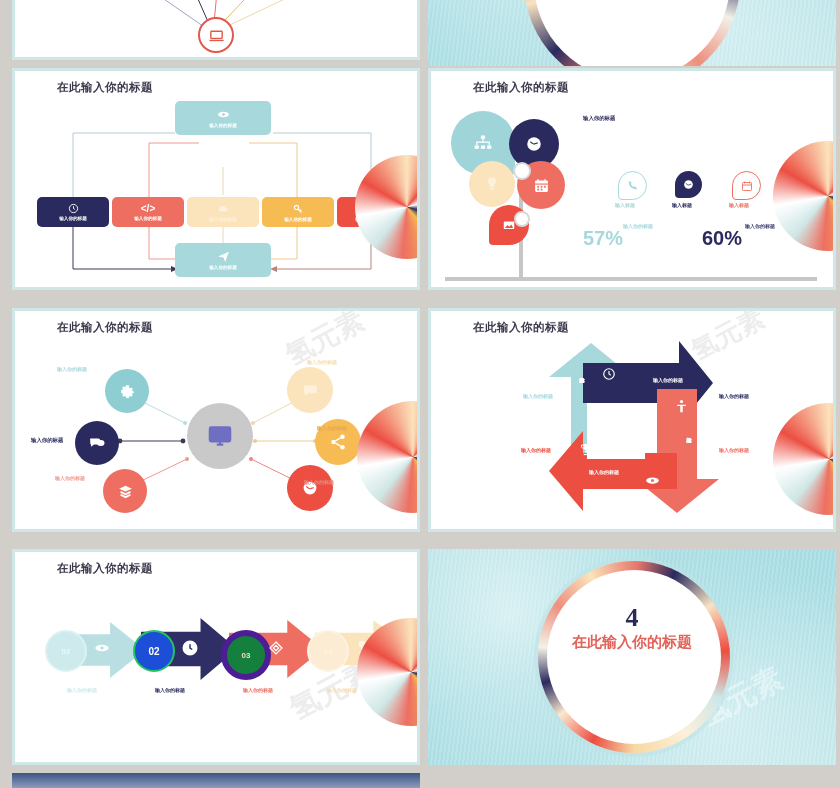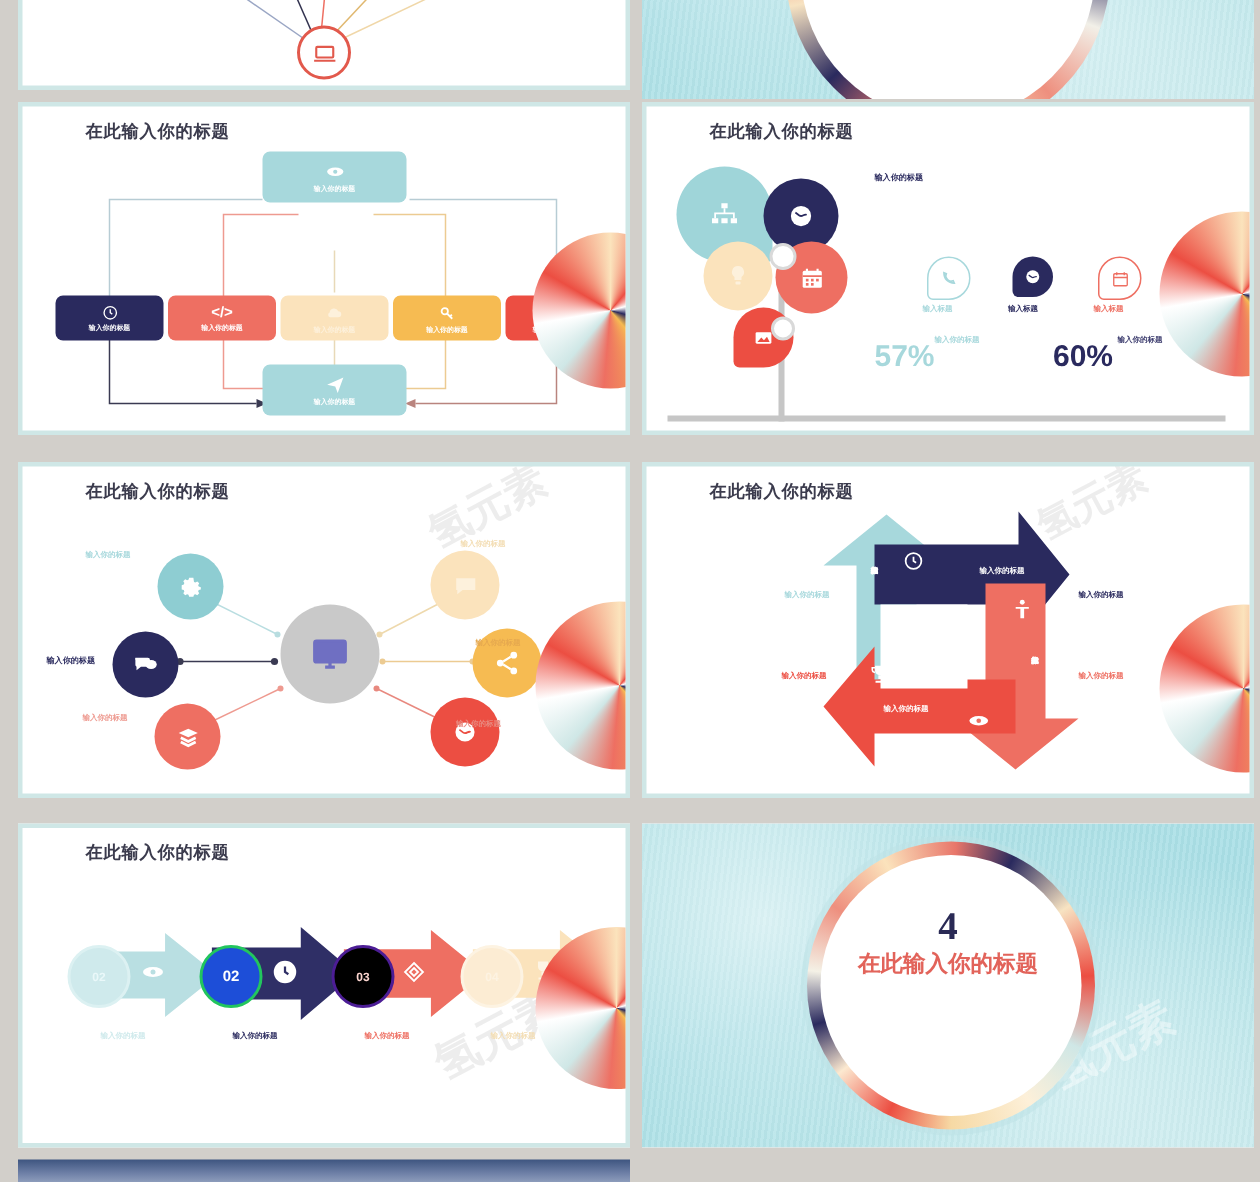--- a/index.html
+++ b/index.html
@@ -444,21 +444,21 @@
       <div class="arrow-r" style="left:126px;top:66px;width:96px;height:62px;background:#2f2f66;"></div>
       <div class="circ" style="left:118px;top:78px;width:38px;height:38px;background:#1d4ed8;border:2px solid #22c55e;
            color:#fff;font-size:10px;font-weight:700;">02</div>
       <svg style="position:absolute;left:166px;top:87px;" width="18" height="18" viewBox="0 0 24 24" fill="none" stroke="#fff" stroke-width="2">
         <circle cx="12" cy="12" r="9" fill="#fff"></circle>
           <path d="M12 7v5l3 2" stroke="#2f2f66"></path>
       </svg>
       <div class="lbl" style="left:140px;top:135px;color:#2a2a5e;">输入你的标题</div>
 
       <div class="arrow-r" style="left:214px;top:68px;width:94px;height:58px;background:#ee6f62;"></div>
-      <div class="circ" style="left:206px;top:78px;width:38px;height:38px;background:#000000;border:2px solid #4c1d95;
+      <div class="circ" style="left:206px;top:78px;width:38px;height:38px;background:#15803d;border:6px solid #4c1d95;
            color:#fbd5cf;font-size:8px;font-weight:700;">03</div>
       <svg style="position:absolute;left:253px;top:88px;" width="16" height="16" viewBox="0 0 24 24" fill="none" stroke="#fff" stroke-width="1.8">
         <path d="M12 3 21 12 12 21 3 12z"></path>
           <path d="M12 8 16 12 12 16 8 12z"></path>
       </svg>
       <div class="lbl" style="left:228px;top:135px;color:#ee6f62;">输入你的标题</div>
 
       <div class="arrow-r" style="left:300px;top:68px;width:94px;height:58px;background:#fbe3bc;"></div>
       <div class="circ" style="left:292px;top:78px;width:38px;height:38px;background:#fcecd3;border:2px solid #fdf3e2;
            color:#fdf3e2;font-size:8px;font-weight:700;">04</div>

